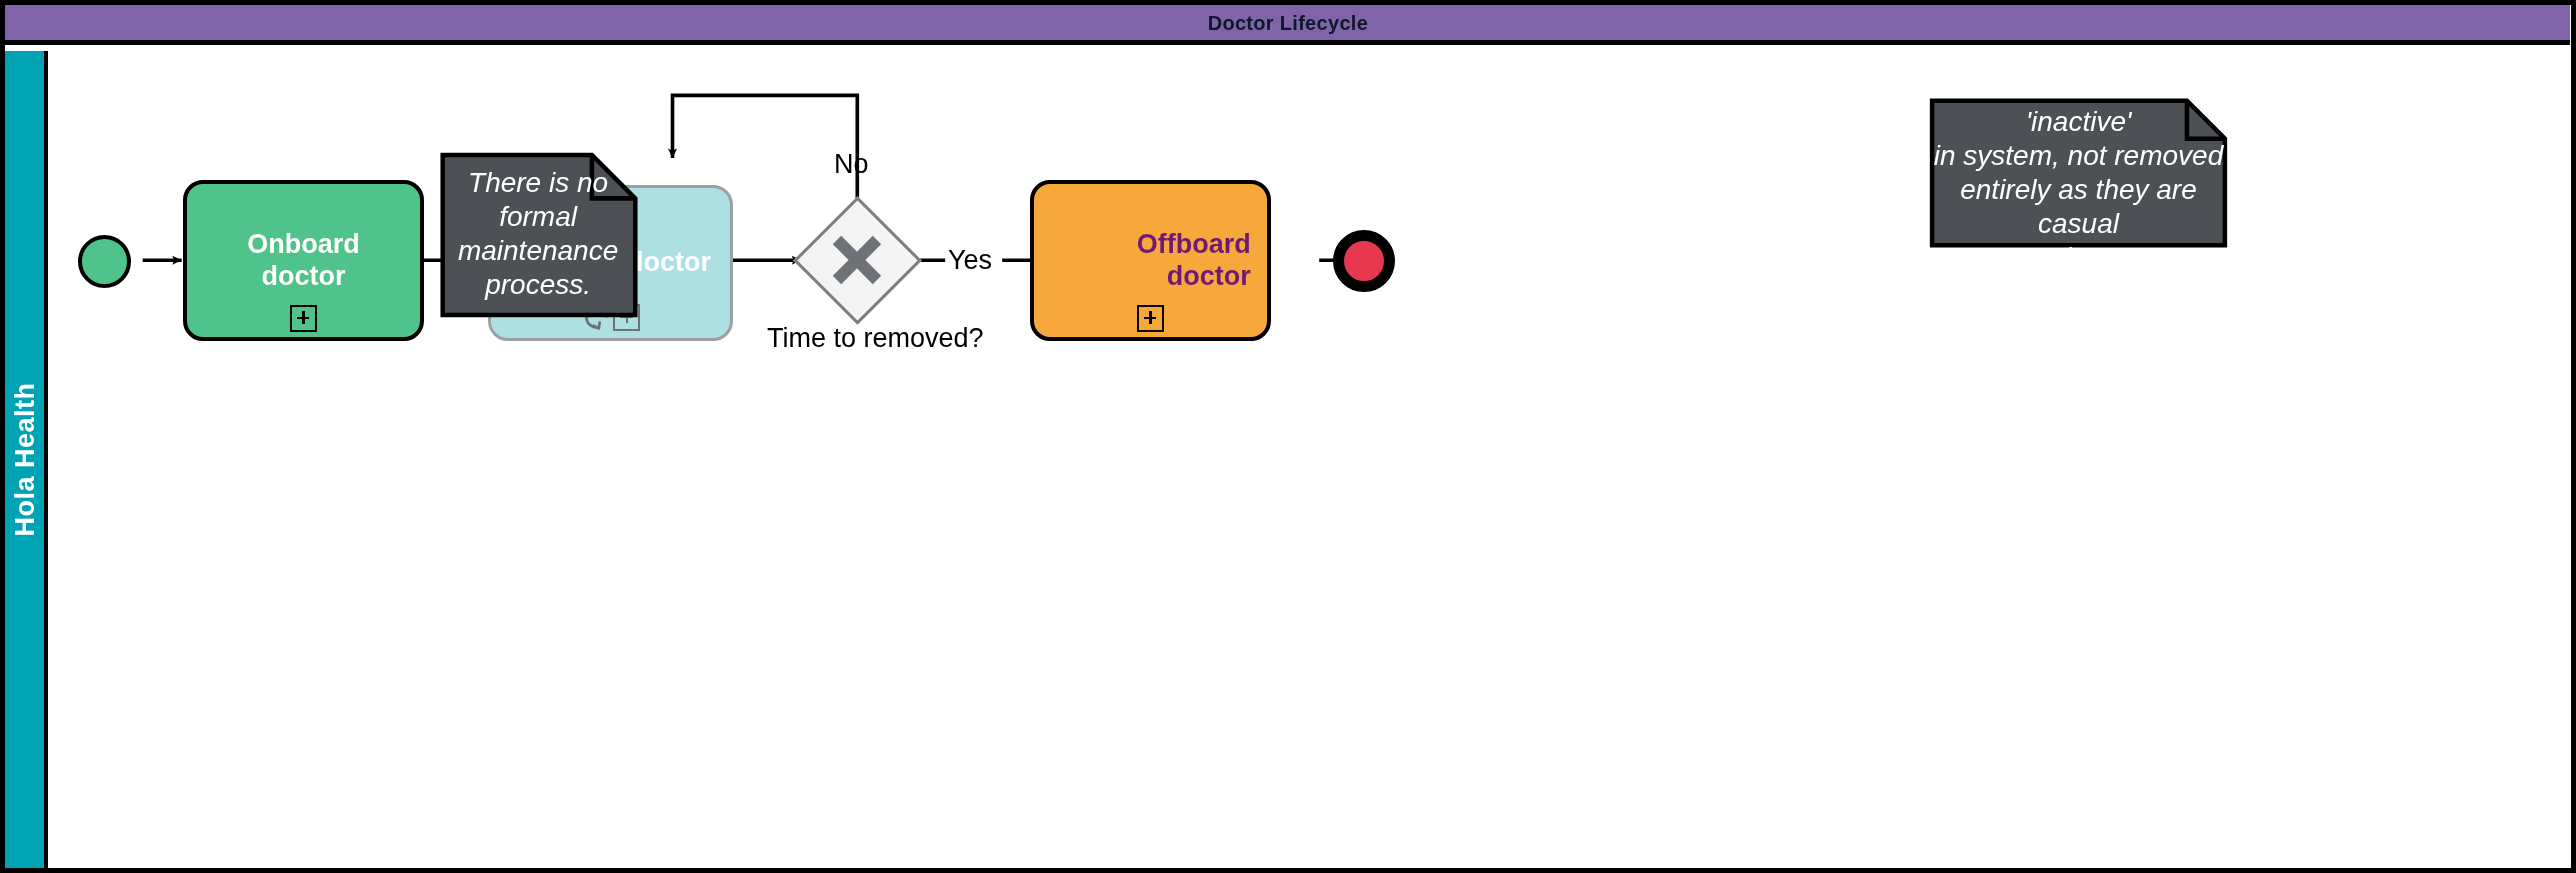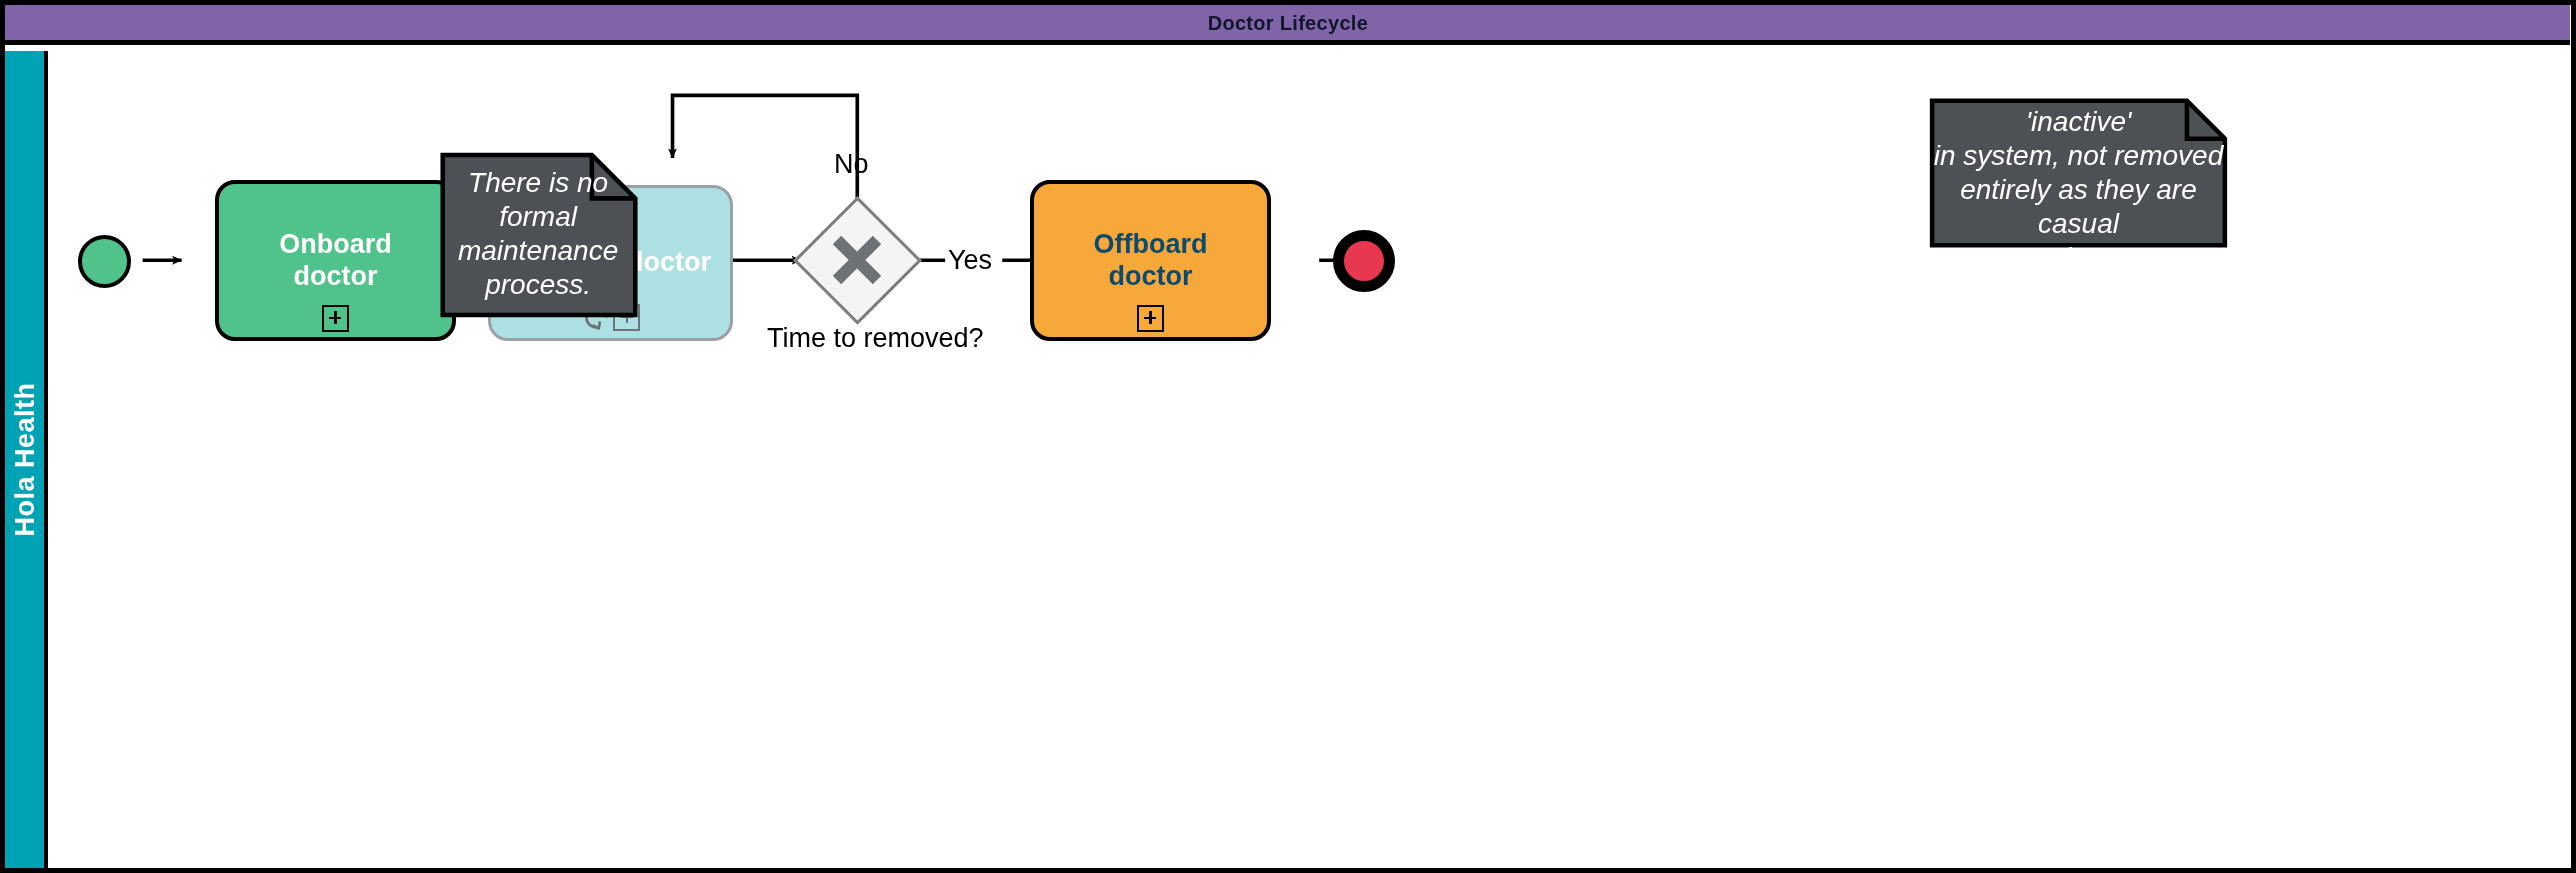--- a/index.html
+++ b/index.html
@@ -123,21 +123,21 @@
   .task-maintain {
     background: #ADE0E3;
     border: 3.6px solid #9AA0A3;
   }
   .task-maintain .task-label { color: #ffffff; }
 
   .task-offboard {
     background: #F7A83B;
     border: 4.5px solid #000000;
   }
-  .task-offboard .task-label { color: #0c4a6e; }
+  .task-offboard .task-label { color: #701a75; text-align: right; }
 
   
   .marker-row {
     position: absolute;
     bottom: 5.4px;
     left: 0;
     width: 100%;
     display: flex;
     align-items: center;
     justify-content: center;
@@ -256,21 +256,21 @@
       <line x1="943" y1="231" x2="985" y2="231" stroke="#000" stroke-width="4"></line>
       <line x1="1048" y1="231" x2="1130" y2="231" stroke="#000" stroke-width="4" marker-end="url(#arrow)"></line>
 
       <line x1="1398" y1="231" x2="1470" y2="231" stroke="#000" stroke-width="4" marker-end="url(#arrow)"></line>
 
       <path d="M 888,180 L 888,147 L 888,49 L 684,49 L 684,118" fill="none" stroke="#000" stroke-width="4" marker-end="url(#arrow)"></path>
     </svg>
 
     <div class="node event-circle start-event" style="left:24.5px; top:184px; width:53px; height:53px;"></div>
 
-    <div class="node task task-onboard" style="left:130px; top:129px; width:241px; height:161px;margin-left:32px;">
+    <div class="node task task-onboard" style="left:130px; top:129px; width:241px; height:161px;">
       <span class="task-label">Onboard doctor</span>
       <span class="marker-row">
         <span class="marker-plus"></span>
       </span>
     </div>
 
     <div class="node task task-maintain" style="left:435px; top:134px; width:245px; height:156px;">
       <span class="task-label">Maintain doctor</span>
       <span class="marker-row">
         <span class="marker-loop">

